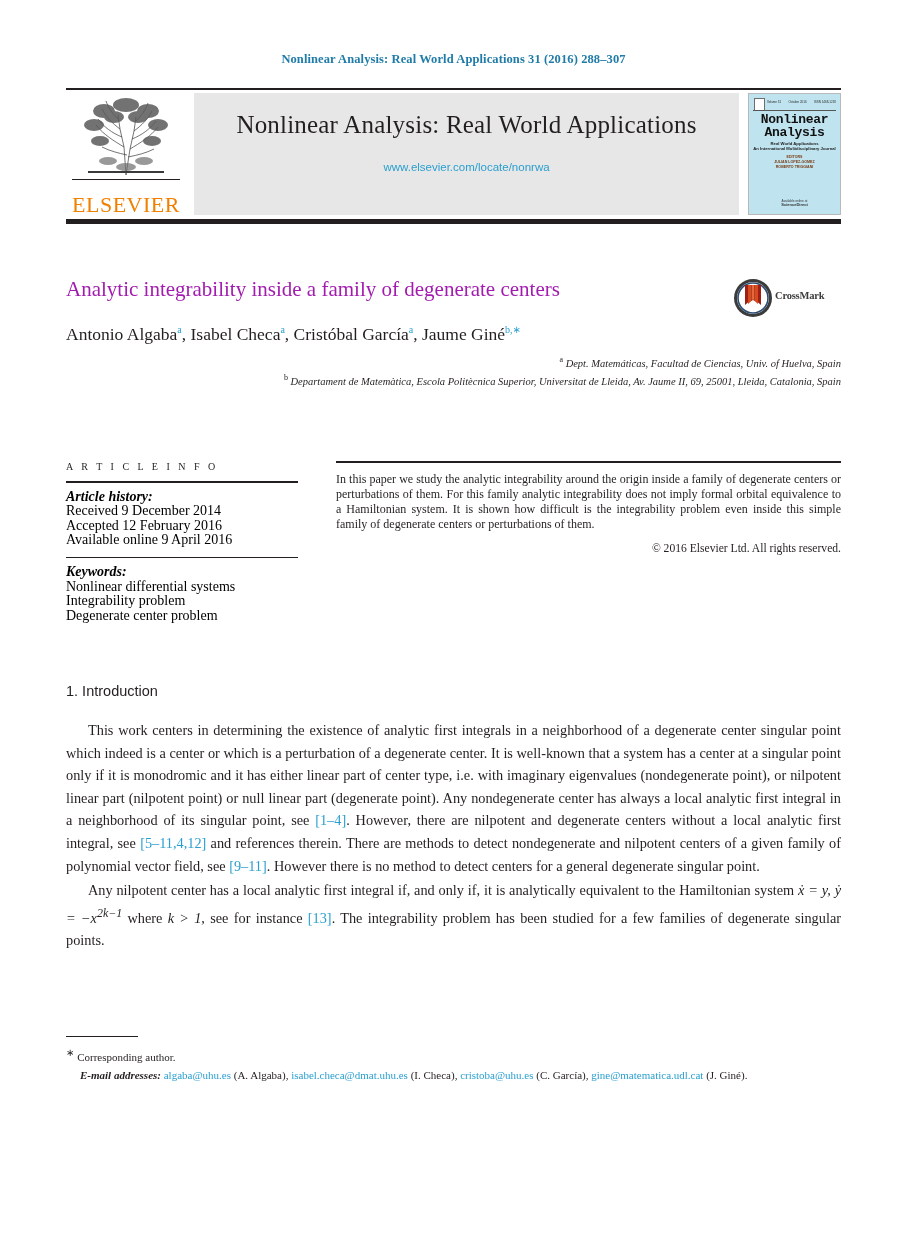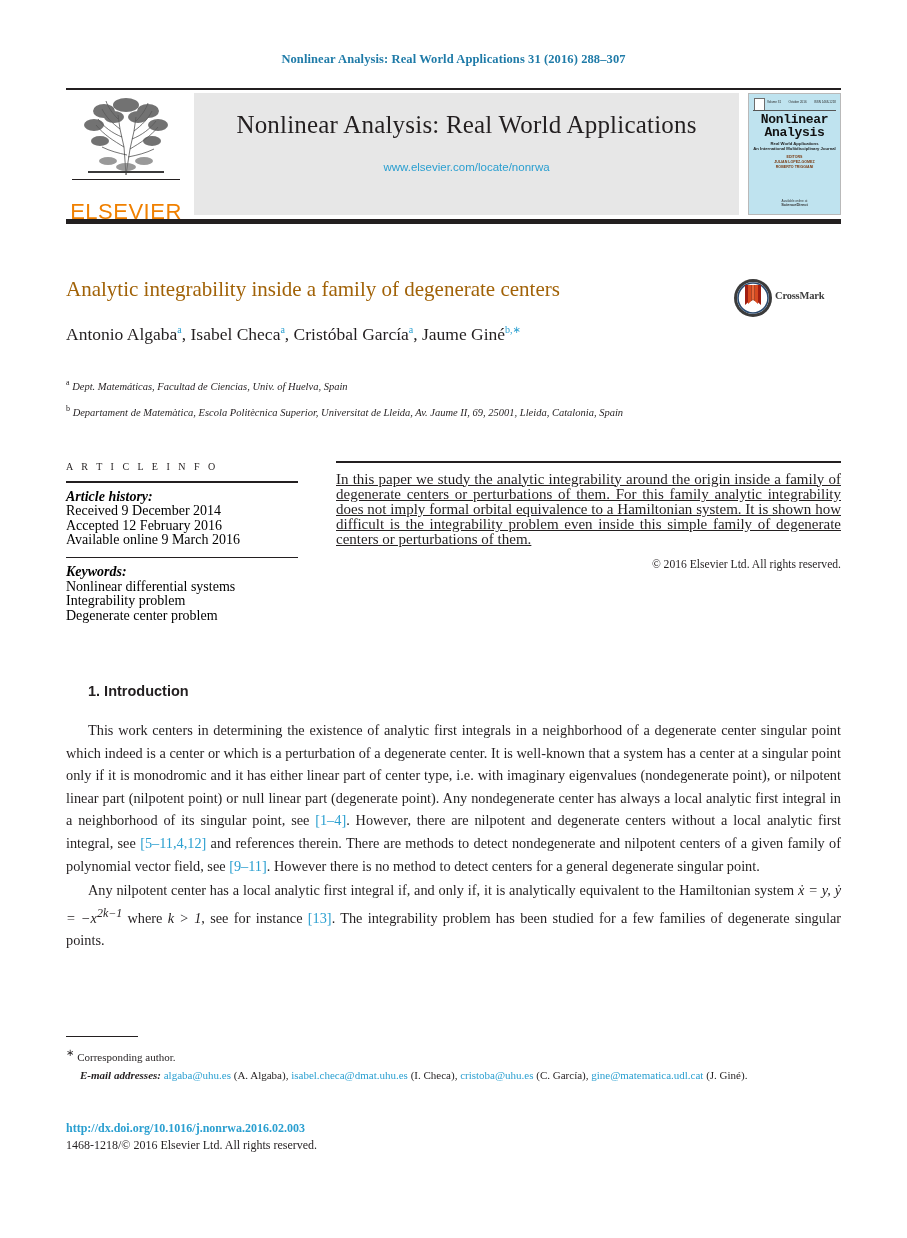--- a/index.html
+++ b/index.html
@@ -53,26 +53,26 @@
     margin-top: 3px;
   }
   .elsevier-block {
     position: absolute;
     left: 0; top: 0;
     width: 120px;
     height: 122px;
   }
   .tree-svg { display:block; margin: 2px auto 0 auto; }
   .elsevier-word {
-    font-family: Liberation Sans, sans-serif;
+    font-family: Liberation Serif, serif;
     font-size: 22px;
     letter-spacing: 0.5px;
     color: #f08000;
     text-align: center;
-    margin-top: 19px;
+    margin-top: 12px;
   }
   .elsevier-rule {
     width: 108px;
     height: 1.5px;
     background: #231f20;
     margin: 0 auto 2px auto;
   }
   .grey-panel {
     position: absolute;
     left: 128px;
@@ -177,21 +177,21 @@
 
   
   .title-block {
     position: absolute;
     left: 66px;
     top: 276px;
     width: 775px;
   }
   .article-title {
     font-size: 21px;
-    color: #a16207;
+    color: #a21caf;
     width: 640px;
     line-height: 26px;
   }
   .crossmark {
     position: absolute;
     right: 0;
     top: 2px;
     width: 108px;
     height: 40px;
   }
@@ -205,25 +205,26 @@
     color: #3c3c3c;
     letter-spacing: -0.2px;
   }
   .authors {
     margin-top: 22px;
     font-size: 17.5px;
     color: #231f20;
   }
   .authors sup { font-size: 10px; color: #2a9fd0; }
   .affil {
-    margin-top: 27px;
+    margin-top: 8px;
     font-size: 10.5px;
     font-style: italic;
-    line-height: 22px;
-    color: #231f20;
+    line-height: 14px;
+    color: #231f20;
+    text-align: right;
   }
   .affil sup { font-style: normal; font-size: 8px; }
 
   
   .infosec {
     position: absolute;
     left: 66px;
     top: 452px;
     width: 775px;
   }
@@ -235,46 +236,44 @@
     font-size: 10px;
     letter-spacing: 3px;
     color: #231f20;
     margin-top: 9px;
   }
   .med-rule  { height: 1.6px; background: #231f20; margin-top: 9px; }
   .info-grp { margin-top: 7px; font-size: 14px; line-height: 14.5px; }
   .info-grp .lbl { font-style: italic; font-weight: bold; }
   .abs-text {
     margin-top: 9px;
-    font-size: 15px;
+    font-size: 12px;
     line-height: 15.2px;
     text-align: justify;
     color: #231f20;
-    text-decoration: underline;
   }
   .abs-copy {
     margin-top: 10px;
     font-size: 11.6px;
     text-align: right;
     color: #231f20;
   }
 
   
   .bodysec {
     position: absolute;
     left: 66px;
     top: 683px;
     width: 775px;
   }
   .h1 {
     font-family: "Liberation Sans", sans-serif;
-    font-weight: bold;
+    font-weight: normal;
     font-size: 14.5px;
     color: #231f20;
-    margin-left: 22px;
   }
   .para {
     margin-top: 20px;
     font-size: 14.3px;
     line-height: 22.6px;
     text-align: justify;
     text-indent: 22px;
     color: #231f20;
   }
   .para.tight { margin-top: 2px; }
@@ -426,21 +425,21 @@
 
   <div class="infosec">
 
     <div class="col-info">
       <div class="sec-head">A R T I C L E   I N F O</div>
       <div class="med-rule"></div>
       <div class="info-grp">
         <div class="lbl">Article history:</div>
         <div>Received 9 December 2014</div>
         <div>Accepted 12 February 2016</div>
-        <div>Available online 9 March 2016</div>
+        <div>Available online 9 April 2016</div>
       </div>
       <div class="med-rule"></div>
       <div class="info-grp">
         <div class="lbl">Keywords:</div>
         <div>Nonlinear differential systems</div>
         <div>Integrability problem</div>
         <div>Degenerate center problem</div>
       </div>
     </div>
 
@@ -468,18 +467,14 @@
     </div>
     <div class="fn-line fn-emails"><span class="fn-ital">E-mail addresses:</span>
       <span class="mail">algaba@uhu.es</span>
       <span>(A. Algaba)</span><span>, </span><span class="mail">isabel.checa@dmat.uhu.es</span>
       <span>(I. Checa)</span><span>, </span><span class="mail">cristoba@uhu.es</span>
       <span>(C. García)</span><span>, </span><span class="mail">gine@matematica.udl.cat</span>
       <span>(J. Giné)</span><span>.</span>
     </div>
   </div>
 
-  <div class="bottom">
-    <div class="doi">http://dx.doi.org/10.1016/j.nonrwa.2016.02.003</div>
-    <div class="issn">1468-1218/© 2016 Elsevier Ltd. All rights reserved.</div>
-  </div>
 
 </div>
 
 </body></html>

